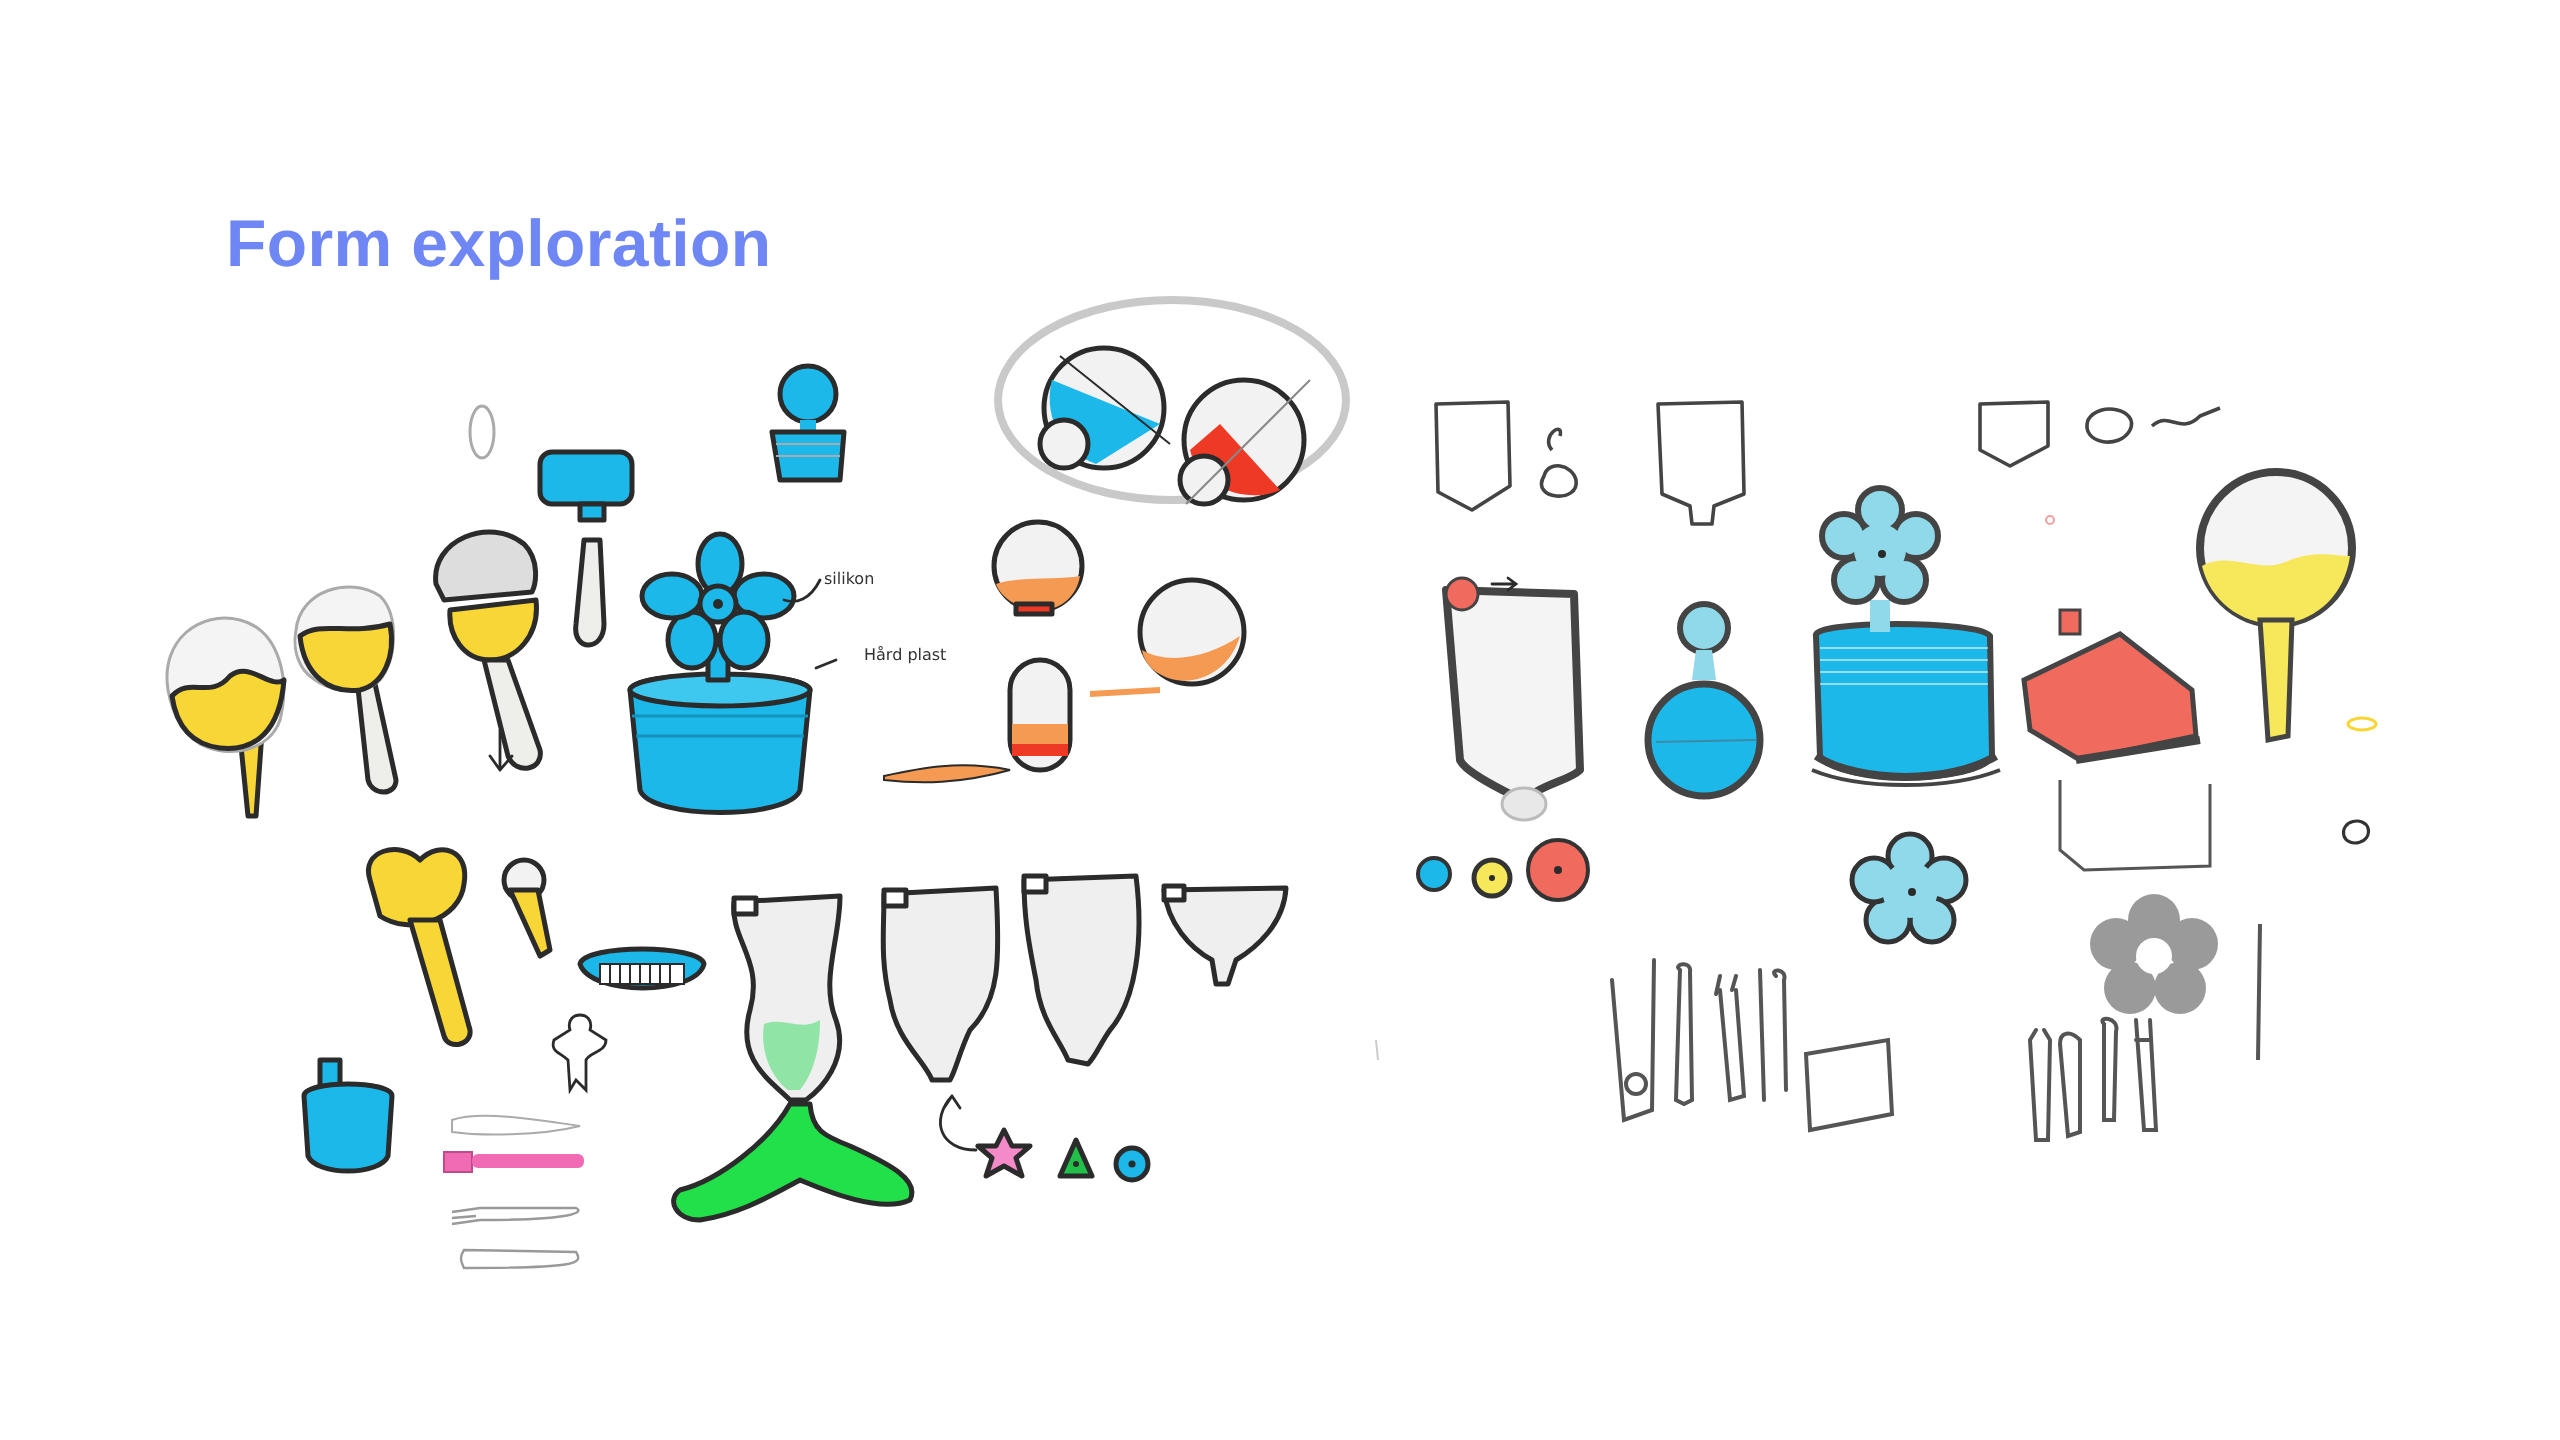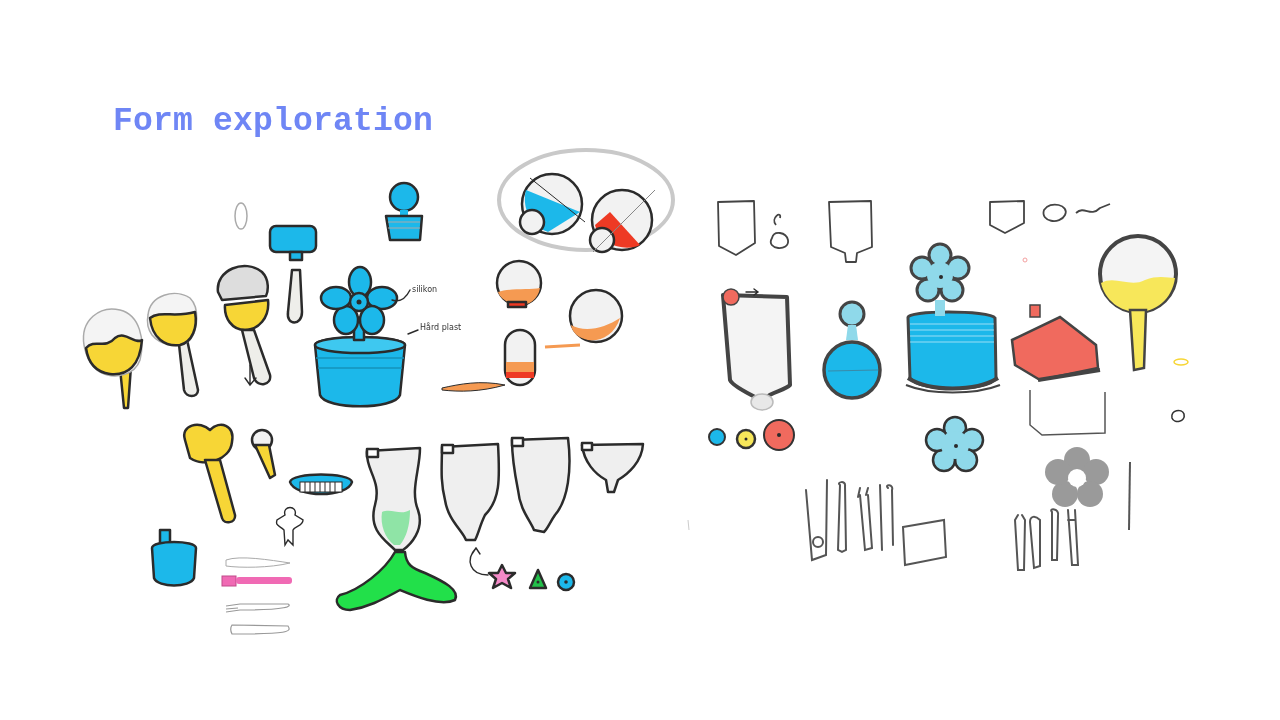--- a/index.html
+++ b/index.html
@@ -1,33 +1,33 @@
 <!DOCTYPE html>
 <html><head>
 <meta charset="utf-8">
 <style>
   html, body { margin: 0; padding: 0; background: #ffffff; }
   body { width: 1280px; height: 720px; position: relative; overflow: hidden; font-family: "DejaVu Sans", sans-serif; }
   .title {
     position: absolute; left: 113px; top: 103px;
-    font-family: Liberation Mono, monospace; font-weight: bold;
+    font-family: Liberation Sans, sans-serif; font-weight: bold;
     font-size: 33px; color: #6f86f5; letter-spacing: 0.2px;
   }
   .note {
     position: absolute; font-family: "DejaVu Sans", sans-serif; font-size: 8px; color: #333;
   }
   svg.canvas { position: absolute; left: 0; top: 0; }
 </style>
 </head>
 <body>
 
 <div class="title">Form exploration</div>
 
 <div class="note" style="left:412px; top:285px;">silikon</div>
-<div class="note" style="left:420px; top:323px;">Hård plast</div>
+<div class="note" style="left:432px; top:323px;">Hård plast</div>
 
 <svg class="canvas" width="1280" height="720" viewBox="0 0 1280 720">
   <defs>
     <style>
       .ol { stroke: #2b2b2b; stroke-width: 2.5; stroke-linejoin: round; stroke-linecap: round; }
       .thin { stroke: #2b2b2b; stroke-width: 1.4; fill: none; stroke-linecap: round; }
       .gray { stroke: #555; stroke-width: 2; fill: none; stroke-linecap: round; }
       .lg { stroke: #aaa; stroke-width: 1; fill: none; }
     </style>
   </defs>

